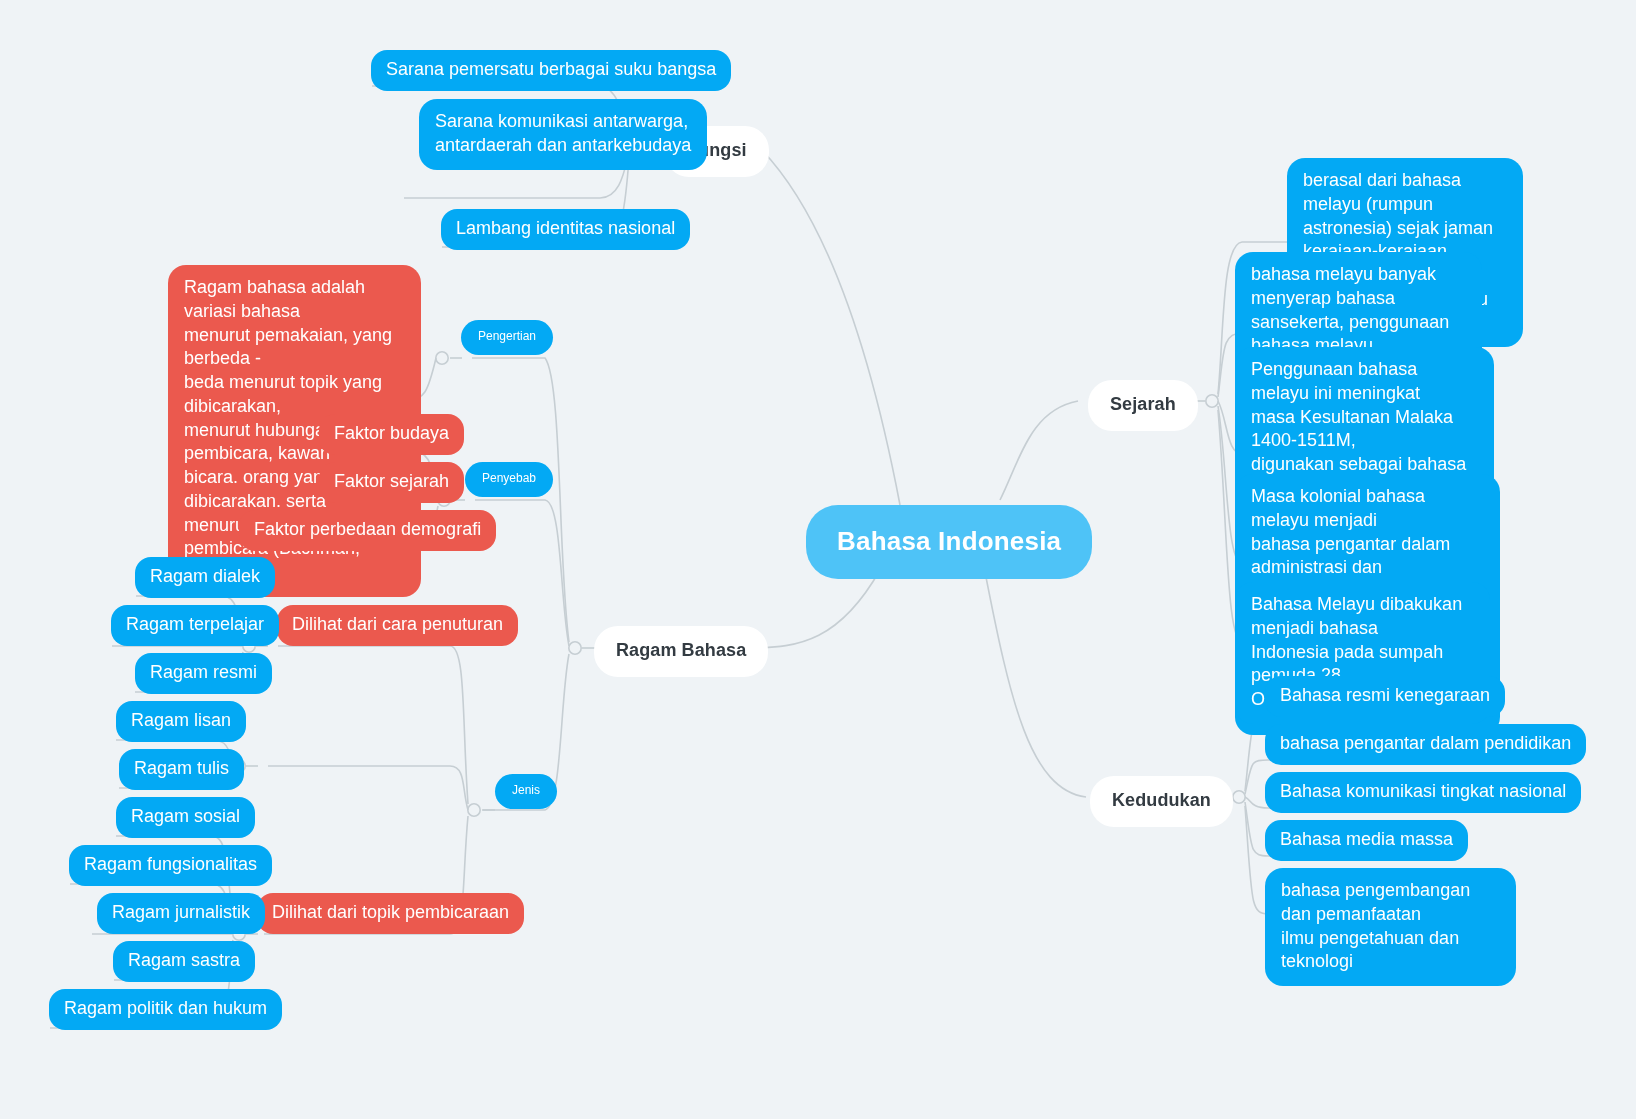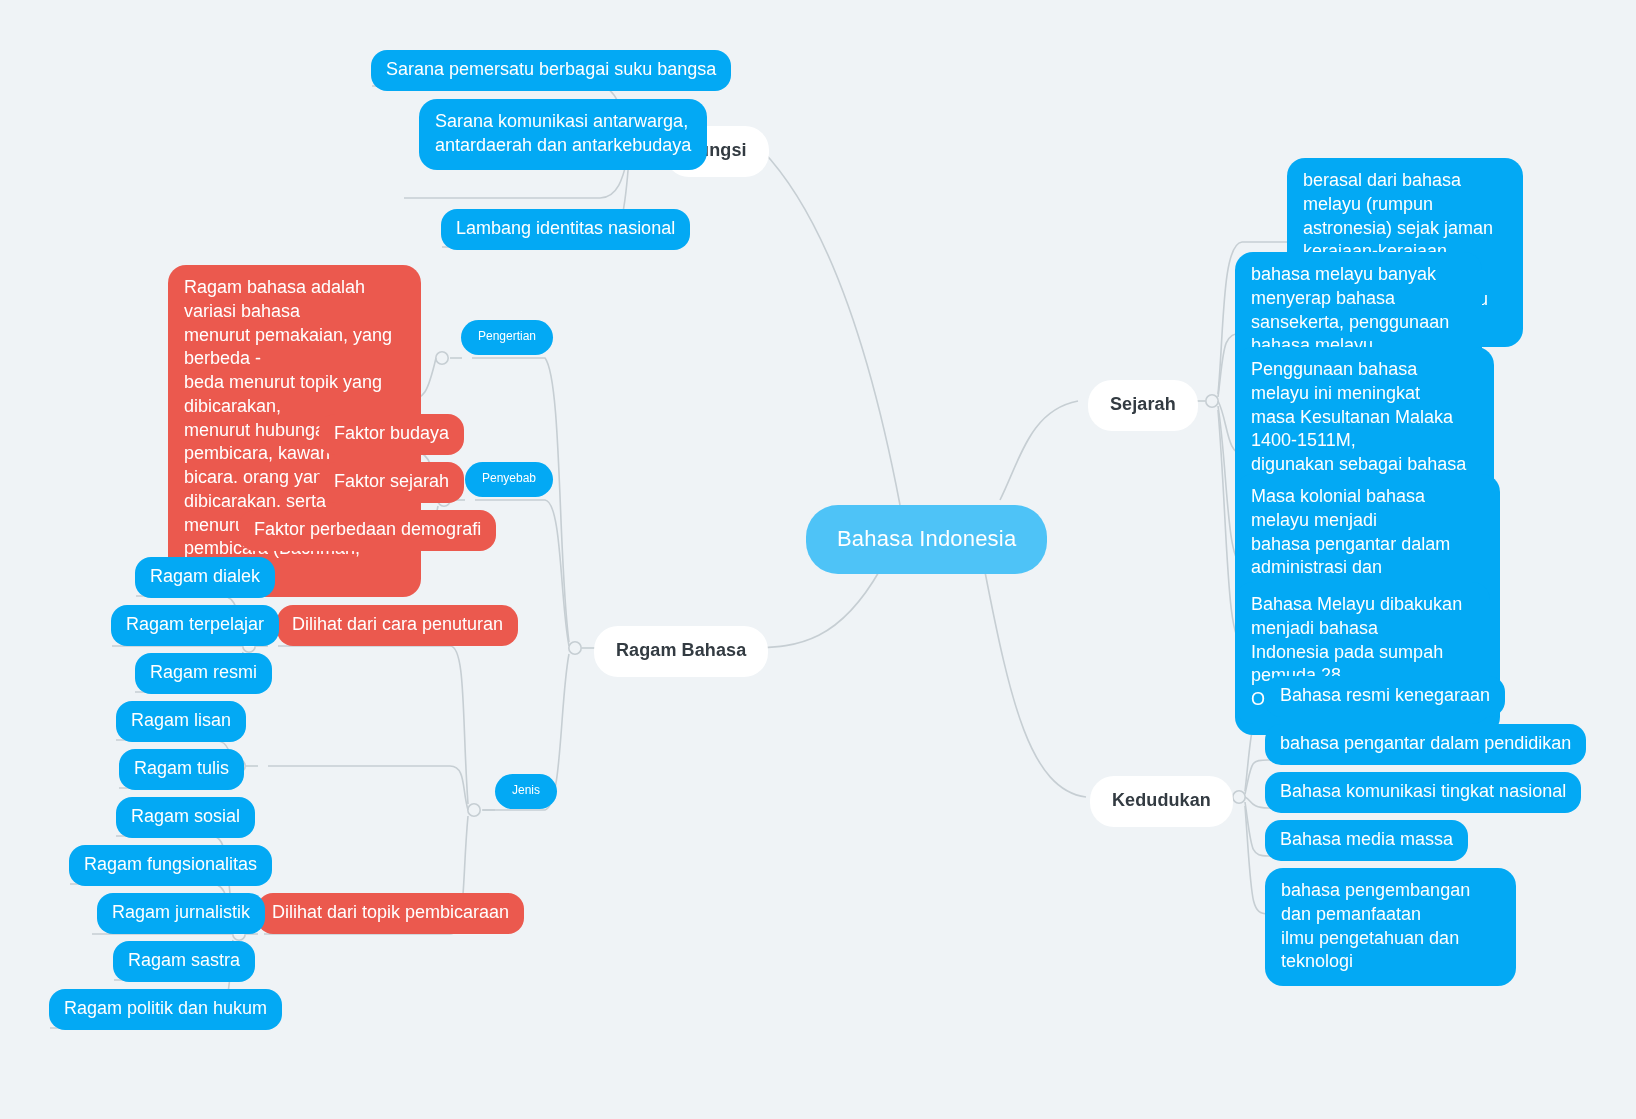--- a/index.html
+++ b/index.html
@@ -37,24 +37,25 @@
     padding: 9px 17px 10px 17px;
     border-radius: 18px;
   }
   .mid {
     font-size: 18px;
     padding: 13px 22px 14px 22px;
     border-radius: 24px;
     letter-spacing: .1px;
   }
   .root {
-    font-size: 22px;
+    font-size: 26px;
     padding: 19px 31px 21px 31px;
     border-radius: 32px;
     letter-spacing: .2px;
+    font-weight: bold;
   }
 </style>
 </head>
 <body>
 
 <div id="canvas">
 
   <svg id="wires" viewBox="0 0 1636 1119">
     <g fill="none" stroke="#c6ced3" stroke-width="1.6">
 

